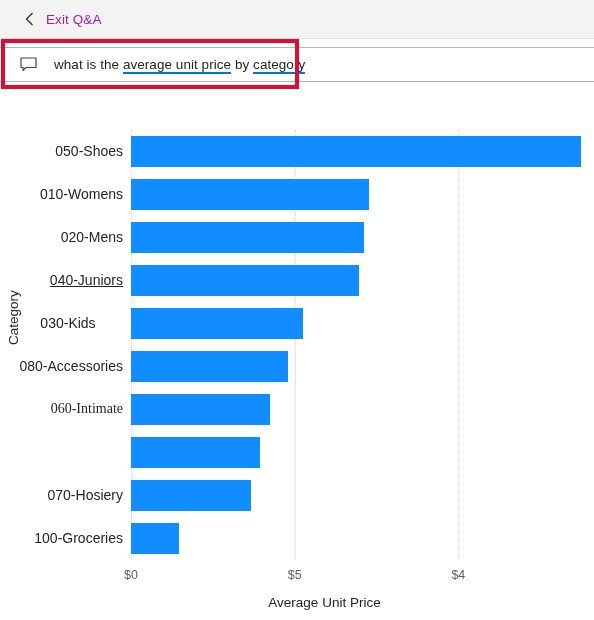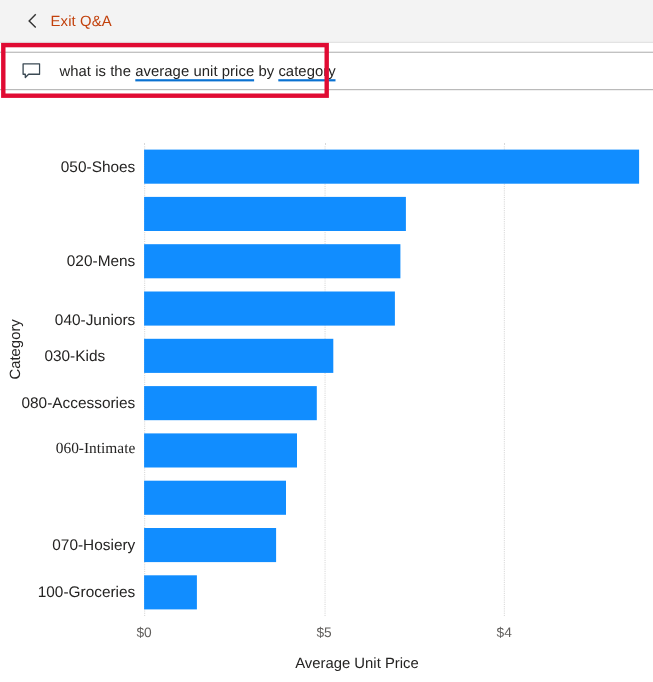--- a/index.html
+++ b/index.html
@@ -32,21 +32,21 @@
     height: 14px;
     display: flex;
     align-items: center;
     justify-content: center;
     color: #333333;
   }
   .back-chevron svg { display: block; }
   .exit-label {
     margin-left: 10px;
     font-size: 13.5px;
-    color: #c2410c;
+    color: #a21caf;
     letter-spacing: 0.1px;
     white-space: nowrap;
   }
 
   
   .red-highlight {
     position: absolute;
     left: 1px;
     top: 39px;
     width: 298px;
@@ -208,22 +208,23 @@
 </div>
 
 <div class="red-highlight"></div>
 
 <div class="chart-area">
 
   <div class="yaxis-title">Category</div>
 
   <div class="ycat-wrap">
       <div class="ycat" style="top: 14px;">050-Shoes</div>
+      <div class="ycat" style="top: 57px;">010-Womens</div>
       <div class="ycat" style="top: 100px;">020-Mens</div>
-      <div class="ycat" style="top: 153px;">040-Juniors</div>
+      <div class="ycat" style="top: 143px; text-decoration: underline;">040-Juniors</div>
       <div class="ycat" style="top: 186px; text-align: center;">030-Kids</div>
       <div class="ycat" style="top: 229px;">080-Accessories</div>
       <div class="ycat" style="top: 272px; font-family: Liberation Serif, serif;">060-Intimate</div>
       <div class="ycat" style="top: 358px;">070-Hosiery</div>
       <div class="ycat" style="top: 401px;">100-Groceries</div>
     </div>
 
   <div class="plot">
     <div id="gridlines">
         <div class="gridline" style="left: 0px;"></div>

